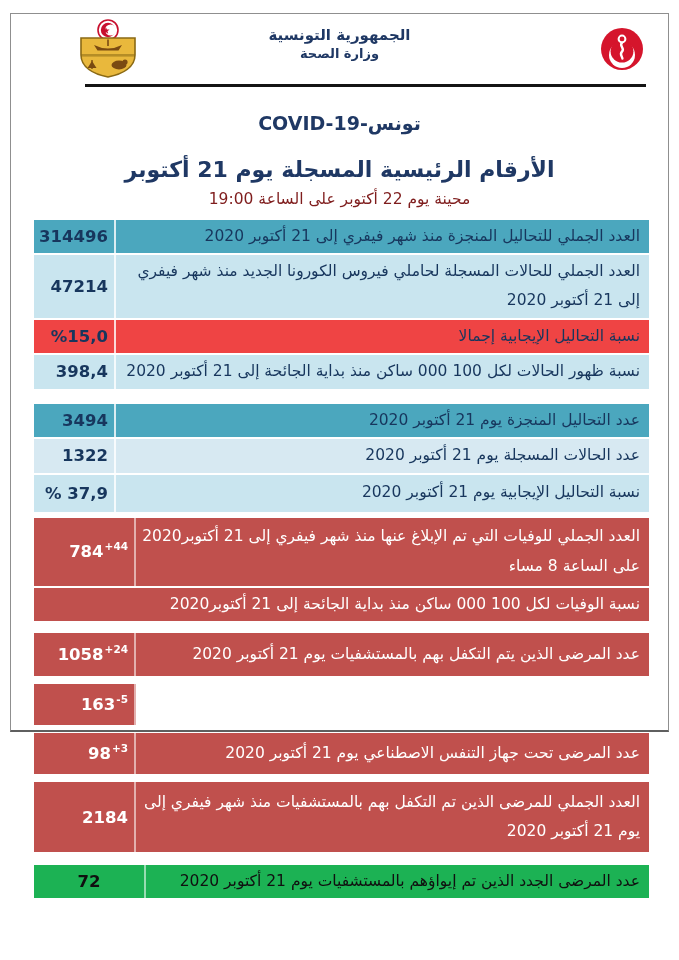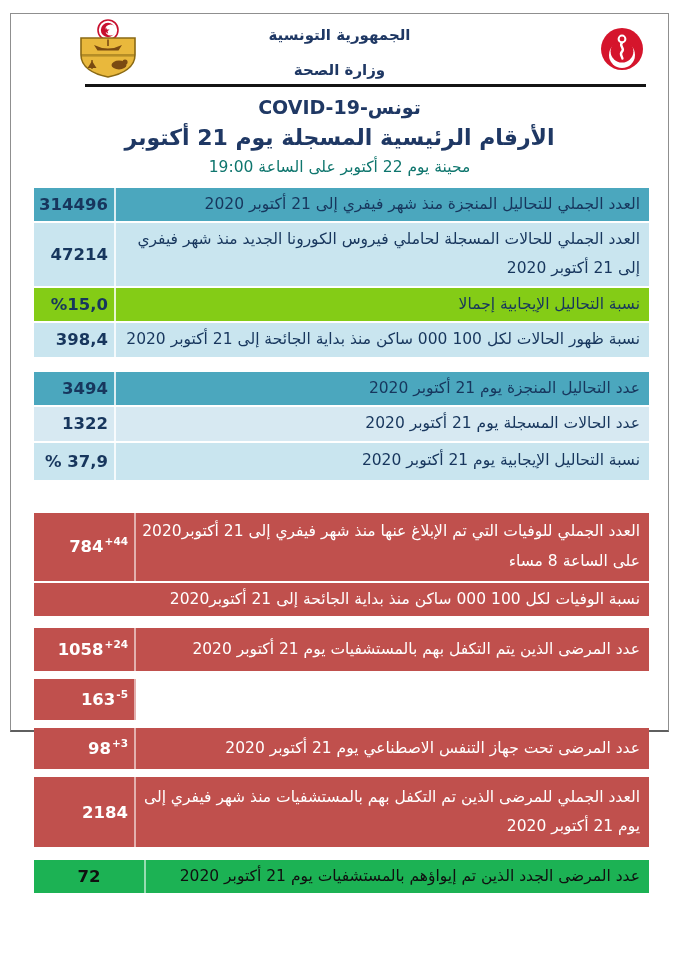--- a/index.html
+++ b/index.html
@@ -9,56 +9,56 @@
   .frame { position:absolute; left:10px; top:13px; right:10px; bottom:16px;
            border:1px solid #8f8f8f; border-bottom:2px solid #5f5f5f; background:#fff; }
 
   
   .header { position:relative; height:66px; }
   .coat   { position:absolute; left:62px; top:5px; }
   .mohlogo{ position:absolute; right:24px; top:13px; }
   .hdr-center { position:absolute; left:0; right:0; top:12px; text-align:center;
                 color:#1F3864; font-weight:bold; }
   .hdr-line1 { font-size:15px; }
-  .hdr-line2 { font-size:15px; margin-top:17px; }
+  .hdr-line2 { font-size:13px; margin-top:2px; }
   .header-rule { height:2.5px; background:#141414; margin:4px 22px 0 74px; }
 
   
-  .title    { margin-top:9px;  text-align:center; direction:rtl; color:#1F3864; font-weight:bold; font-size:19px; }
-  .subtitle { margin-top:7px;  text-align:center; direction:rtl; color:#1F3864; font-weight:bold; font-size:22px; }
-  .updated  { margin-top:8px;  text-align:center; direction:rtl; color:#0f766e; font-size:15.5px; }
+  .title    { margin-top:25px;  text-align:center; direction:rtl; color:#1F3864; font-weight:bold; font-size:19px; }
+  .subtitle { margin-top:23px;  text-align:center; direction:rtl; color:#1F3864; font-weight:bold; font-size:22px; }
+  .updated  { margin-top:8px;  text-align:center; direction:rtl; color:#7f1d1d; font-size:15.5px; }
 
   
   .tbl { margin:0 19px 0 23px; }
   .row { display:flex;border-radius:12px; }
   .row + .row { margin-top:2px; }
   .val { width:82px; flex:0 0 82px; display:flex; align-items:center; justify-content:flex-end;
          padding-right:6px; font-weight:bold; font-size:16.5px; color:#17365D;
          border-right:2px solid rgba(255,255,255,.8); }
   .lbl { flex:1; direction:rtl; text-align:right; display:flex; align-items:center;
          padding:2px 9px 2px 6px; font-weight:normal; font-size:15.5px; color:#17365D; line-height:1.9; }
   sup.delta { font-size:10.5px; font-weight:bold; position:relative; top:-6px; margin-left:1px; }
 
   .bg-teal  .val, .bg-teal  .lbl { background:#4BA7BE; }
   .bg-pale  .val, .bg-pale  .lbl { background:#C9E5EF; }
-  .bg-white .val, .bg-white .lbl { background:#84cc16; }
+  .bg-white .val, .bg-white .lbl { background:#ef4444; }
   .bg-light .val, .bg-light .lbl { background:#D7E9F2; }
 
   .red .val, .red .lbl { background:#C0504D; color:#ffffff; }
   .red .val { width:102px; flex:0 0 102px; border-right-color:rgba(255,255,255,.55); }
   .green .val, .green .lbl { background:#1CB254; color:#101010; }
   .green .val { width:112px; flex:0 0 112px; justify-content:center; padding-right:0;
                 border-right-color:rgba(255,255,255,.55); }
 
   
   .h29{min-height:29px} .h30{min-height:30px} .h31{min-height:31px} .h32{min-height:32px}
   .h33{min-height:33px} .h37{min-height:37px} .h41{min-height:41px}
   .h43{min-height:43px} .h62{min-height:62px} .h68{min-height:68px} .h70{min-height:70px}
 
-  .mt15{margin-top:15px} .mt17{margin-top:33px} .mt12{margin-top:12px}
+  .mt15{margin-top:15px} .mt17{margin-top:6px} .mt12{margin-top:12px}
   .mt8{margin-top:8px} .mt13{margin-top:13px}
 </style>
 </head>
 <body>
 
 <div class="page">
   <div class="frame">
 
     <div class="header">
       <div class="coat">

